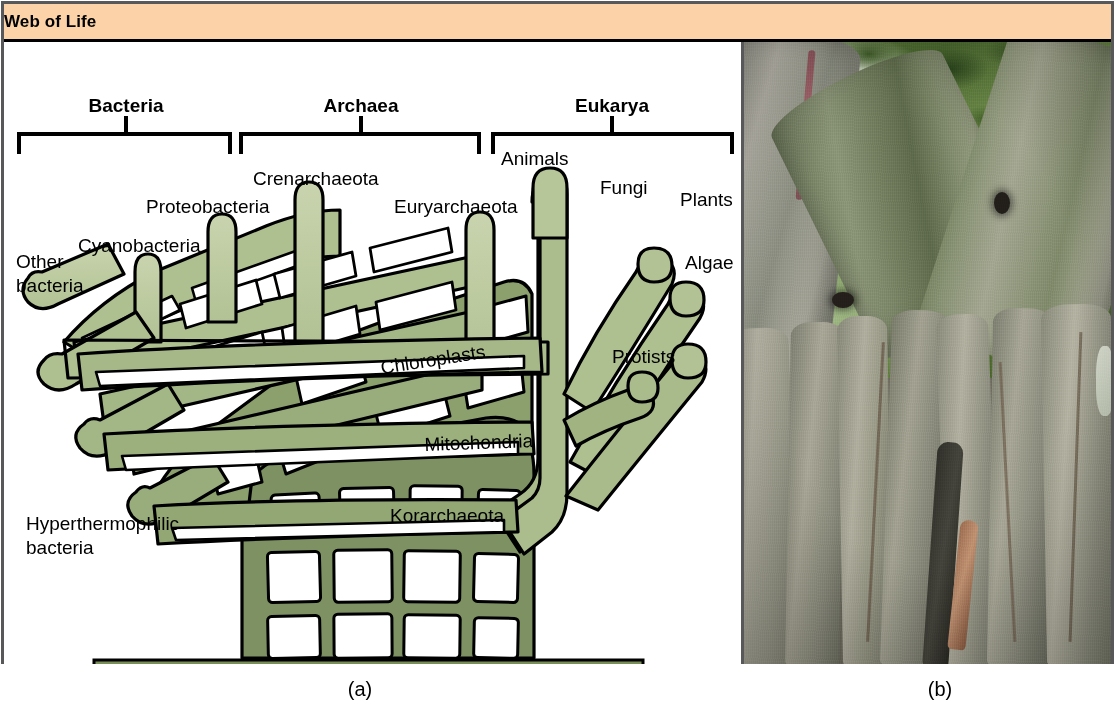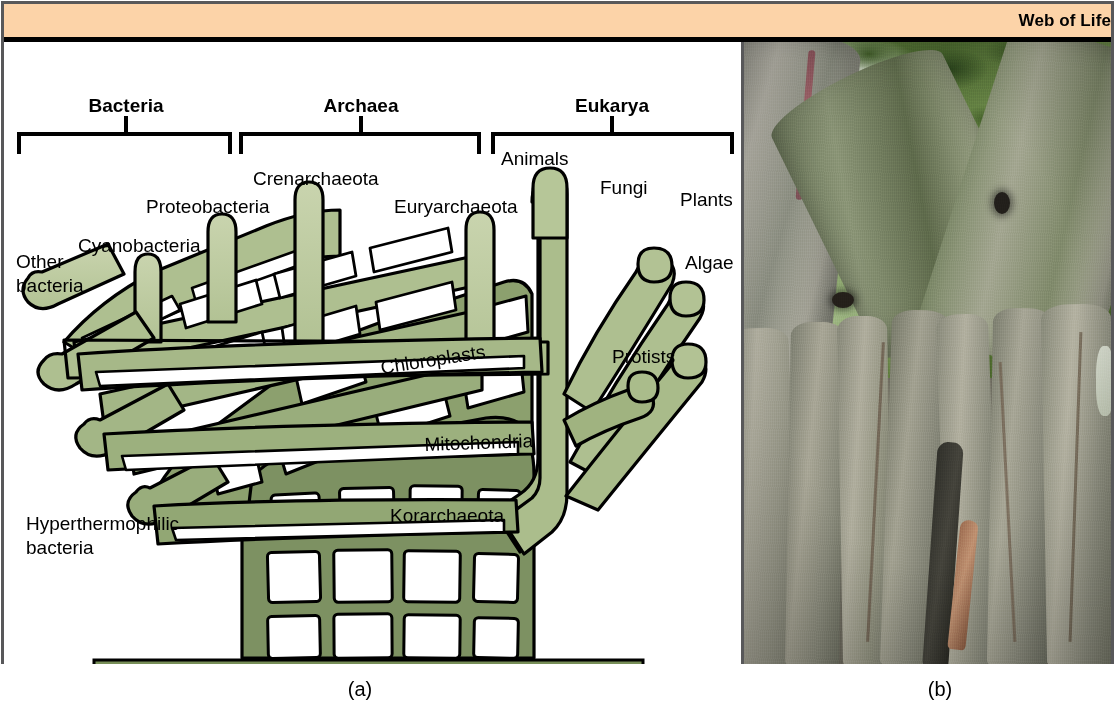--- a/index.html
+++ b/index.html
@@ -7,22 +7,22 @@
   #figure{
     position:relative;width:1117px;height:708px;overflow:hidden;background:#fff;
   }
   
   #frame{
     position:absolute;left:1px;top:1px;width:1113px;height:663px;
     border:3px solid #58585a;box-sizing:border-box;background:#fff;
   }
   #titlebar{
     position:absolute;left:0;top:0;width:100%;height:38px;
-    background:#fcd3a8;border-bottom:5px solid #000000;box-sizing:border-box;
-    display:flex;align-items:center;justify-content:flex-end;
+    background:#fcd3a8;border-bottom:3px solid #000000;box-sizing:border-box;
+    display:flex;align-items:center;justify-content:flex-start;
   }
   #titlebar span{
     font-size:17px;font-weight:bold;color:#000;letter-spacing:.1px;
   }
   
   #panel-a{
     position:absolute;left:0;top:38px;width:737px;height:652px;background:#fff;overflow:hidden;
   }
   #panel-divider{
     position:absolute;left:737px;top:38px;width:3px;height:622px;background:#58585a;

